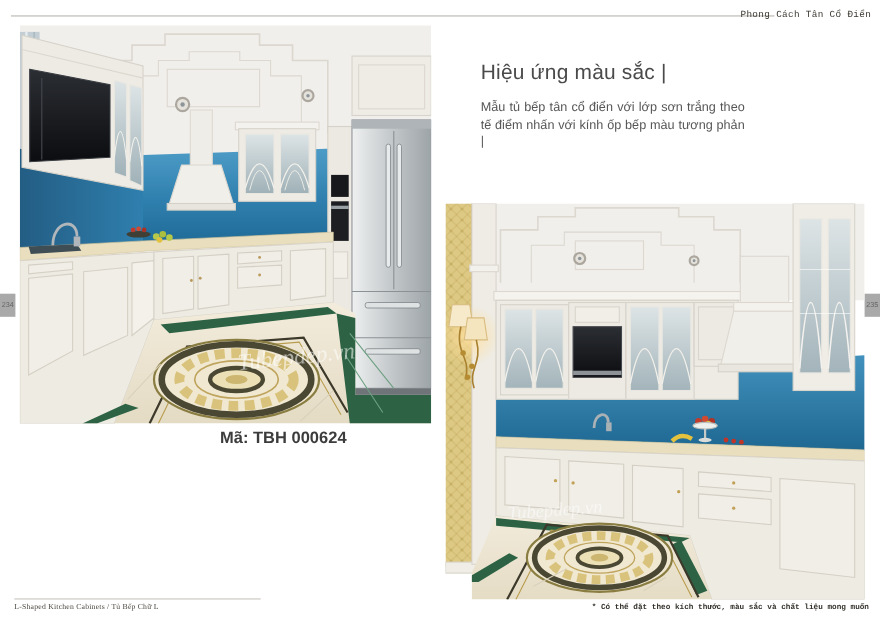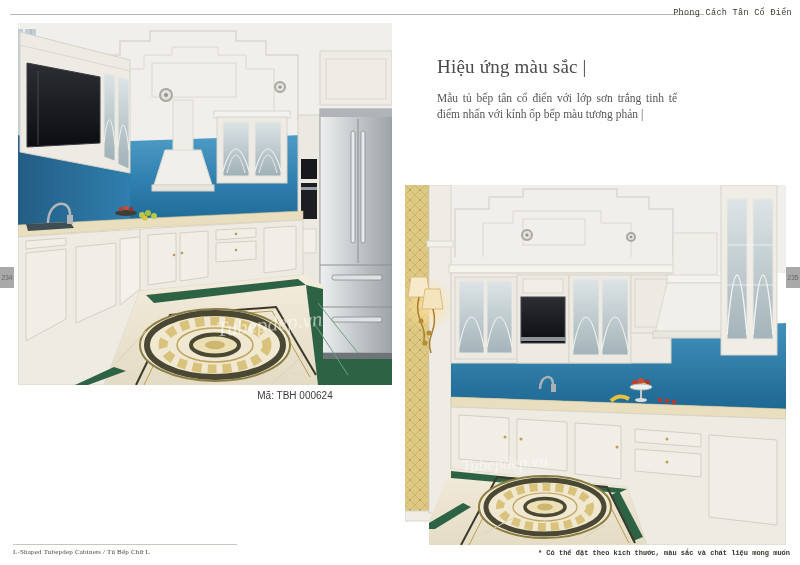--- a/index.html
+++ b/index.html
@@ -16,24 +16,24 @@
     position:absolute;width:14px;height:21px;background:#a9a9a9;
     color:#656565;font-size:6.5px;display:flex;align-items:center;justify-content:center;
   }
   .tab-left{left:0;top:267px;}
   .tab-right{right:0;top:267px;}
   figure.photo{position:absolute;margin:0;padding:0;}
   figure.photo svg{display:block;width:100%;height:100%;}
   .photo1{left:18px;top:23px;width:374px;height:362px;}
   .photo2{left:405px;top:185px;width:381px;height:360px;}
   .caption{
-    position:absolute;left:200px;top:390px;width:190px;text-align:center;
-    font-size:10px;font-weight:normal;color:#3c3c3c;
-  }
-  .copy{position:absolute;left:437px;top:56px;width:240px;font-family:Liberation Serif, serif;}
+    position:absolute;left:200px;top:390px;width:190px;text-align:left;
+    font-size:15px;font-weight:bold;color:#3c3c3c;
+  }
+  .copy{position:absolute;left:437px;top:56px;width:240px;}
   .copy h2{margin:0 0 13px 0;font-size:19px;font-weight:400;color:#4a4a4a;letter-spacing:.2px;}
   .copy p{margin:0;font-size:11.5px;line-height:1.36;text-align:justify;color:#565656;}
   .footer-left{
     position:absolute;left:13px;top:544px;width:224px;border-top:1px solid #c9c6c0;padding-top:3px;
     font-family:"Liberation Serif",serif;font-size:7px;color:#4b483f;letter-spacing:.2px;
   }
   .footer-right{
     position:absolute;right:10px;top:549px;
     font-family:Liberation Mono, monospace;font-size:7px;font-weight:bold;color:#35332c;
   }
@@ -218,21 +218,21 @@
     <path d="M98,340 L128,308 M255,360 L285,332" fill="none"></path>
   </g>
   <text x="252" y="308" transform="rotate(-6 252 308)" text-anchor="middle" font-family="Liberation Serif, serif" font-style="italic" font-size="21" fill="rgba(255,255,255,0.55)">Tubepdep.vn</text>
 </svg>
 </figure>
 
 <div class="caption">Mã: TBH 000624</div>
 
 <section class="copy">
   <h2>Hiệu ứng màu sắc |</h2>
-  <p>Mẫu tủ bếp tân cổ điển với lớp sơn trắng tinh tế điểm nhấn với kính ốp bếp màu tương phản |</p>
+  <p>Mẫu tủ bếp tân cổ điển với lớp sơn trắng theo tế điểm nhấn với kính ốp bếp màu tương phản |</p>
 </section>
 
 <figure class="photo photo2">
 <svg viewBox="0 0 381 360" preserveAspectRatio="none">
   <defs>
     <linearGradient id="g2blue" x1="0" y1="0" x2="0" y2="1">
       <stop offset="0" stop-color="#4291bd"></stop>
           <stop offset="1" stop-color="#1e6892"></stop>
     </linearGradient>
     <linearGradient id="g2glass" x1="0" y1="0" x2="0" y2="1">
@@ -379,14 +379,14 @@
     <ellipse cx="140" cy="322" rx="20" ry="8.5" fill="#ece0b6" stroke="#4a4733" stroke-width="3.5"></ellipse>
     <ellipse cx="140" cy="322" rx="8" ry="3.5" fill="#cdb66f"></ellipse>
   </g>
   <g stroke="#d9d1bb" stroke-width="1">
     <path d="M80,348 L110,332 M180,352 L200,340" fill="none"></path>
   </g>
   <text x="100" y="284" transform="rotate(-4 100 284)" text-anchor="middle" font-family="Liberation Serif, serif" font-style="italic" font-size="17" fill="rgba(255,255,255,0.5)">Tubepdep.vn</text>
 </svg>
 </figure>
 
-<div class="footer-left">L-Shaped Tubepdep Cabinets / Tủ Bếp Chữ L</div>
+<div class="footer-left">L-Shaped Kitchen Cabinets / Tủ Bếp Chữ L</div>
 <div class="footer-right">* Có thể đặt theo kích thước, màu sắc và chất liệu mong muốn</div>
 
 </body></html>

